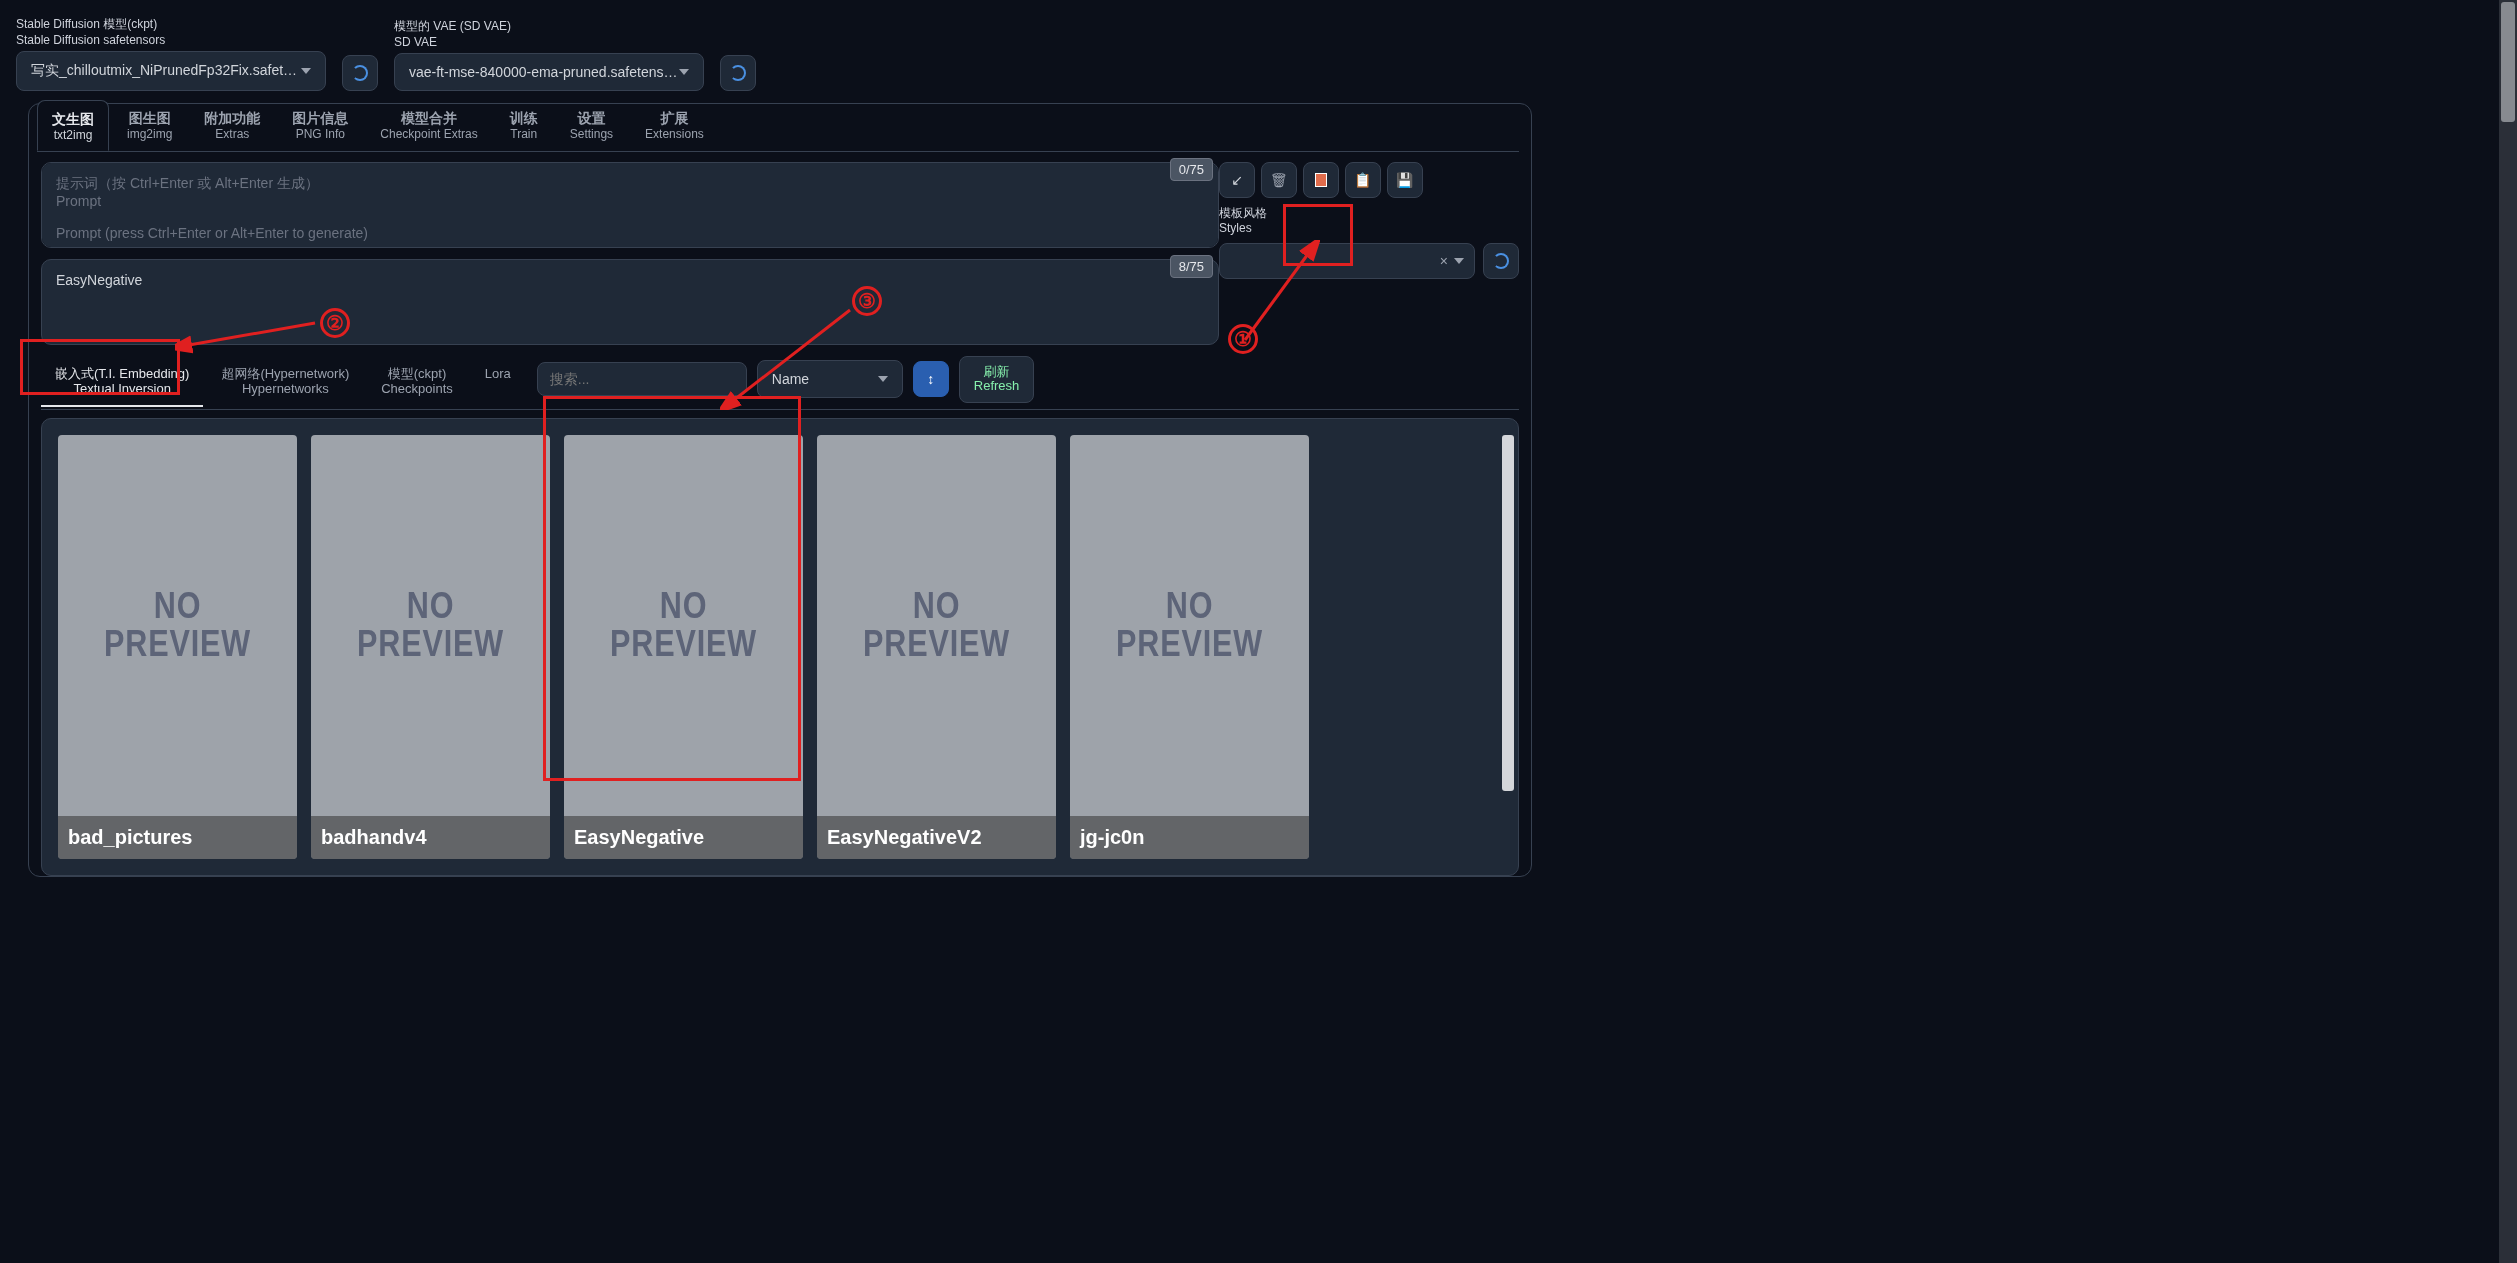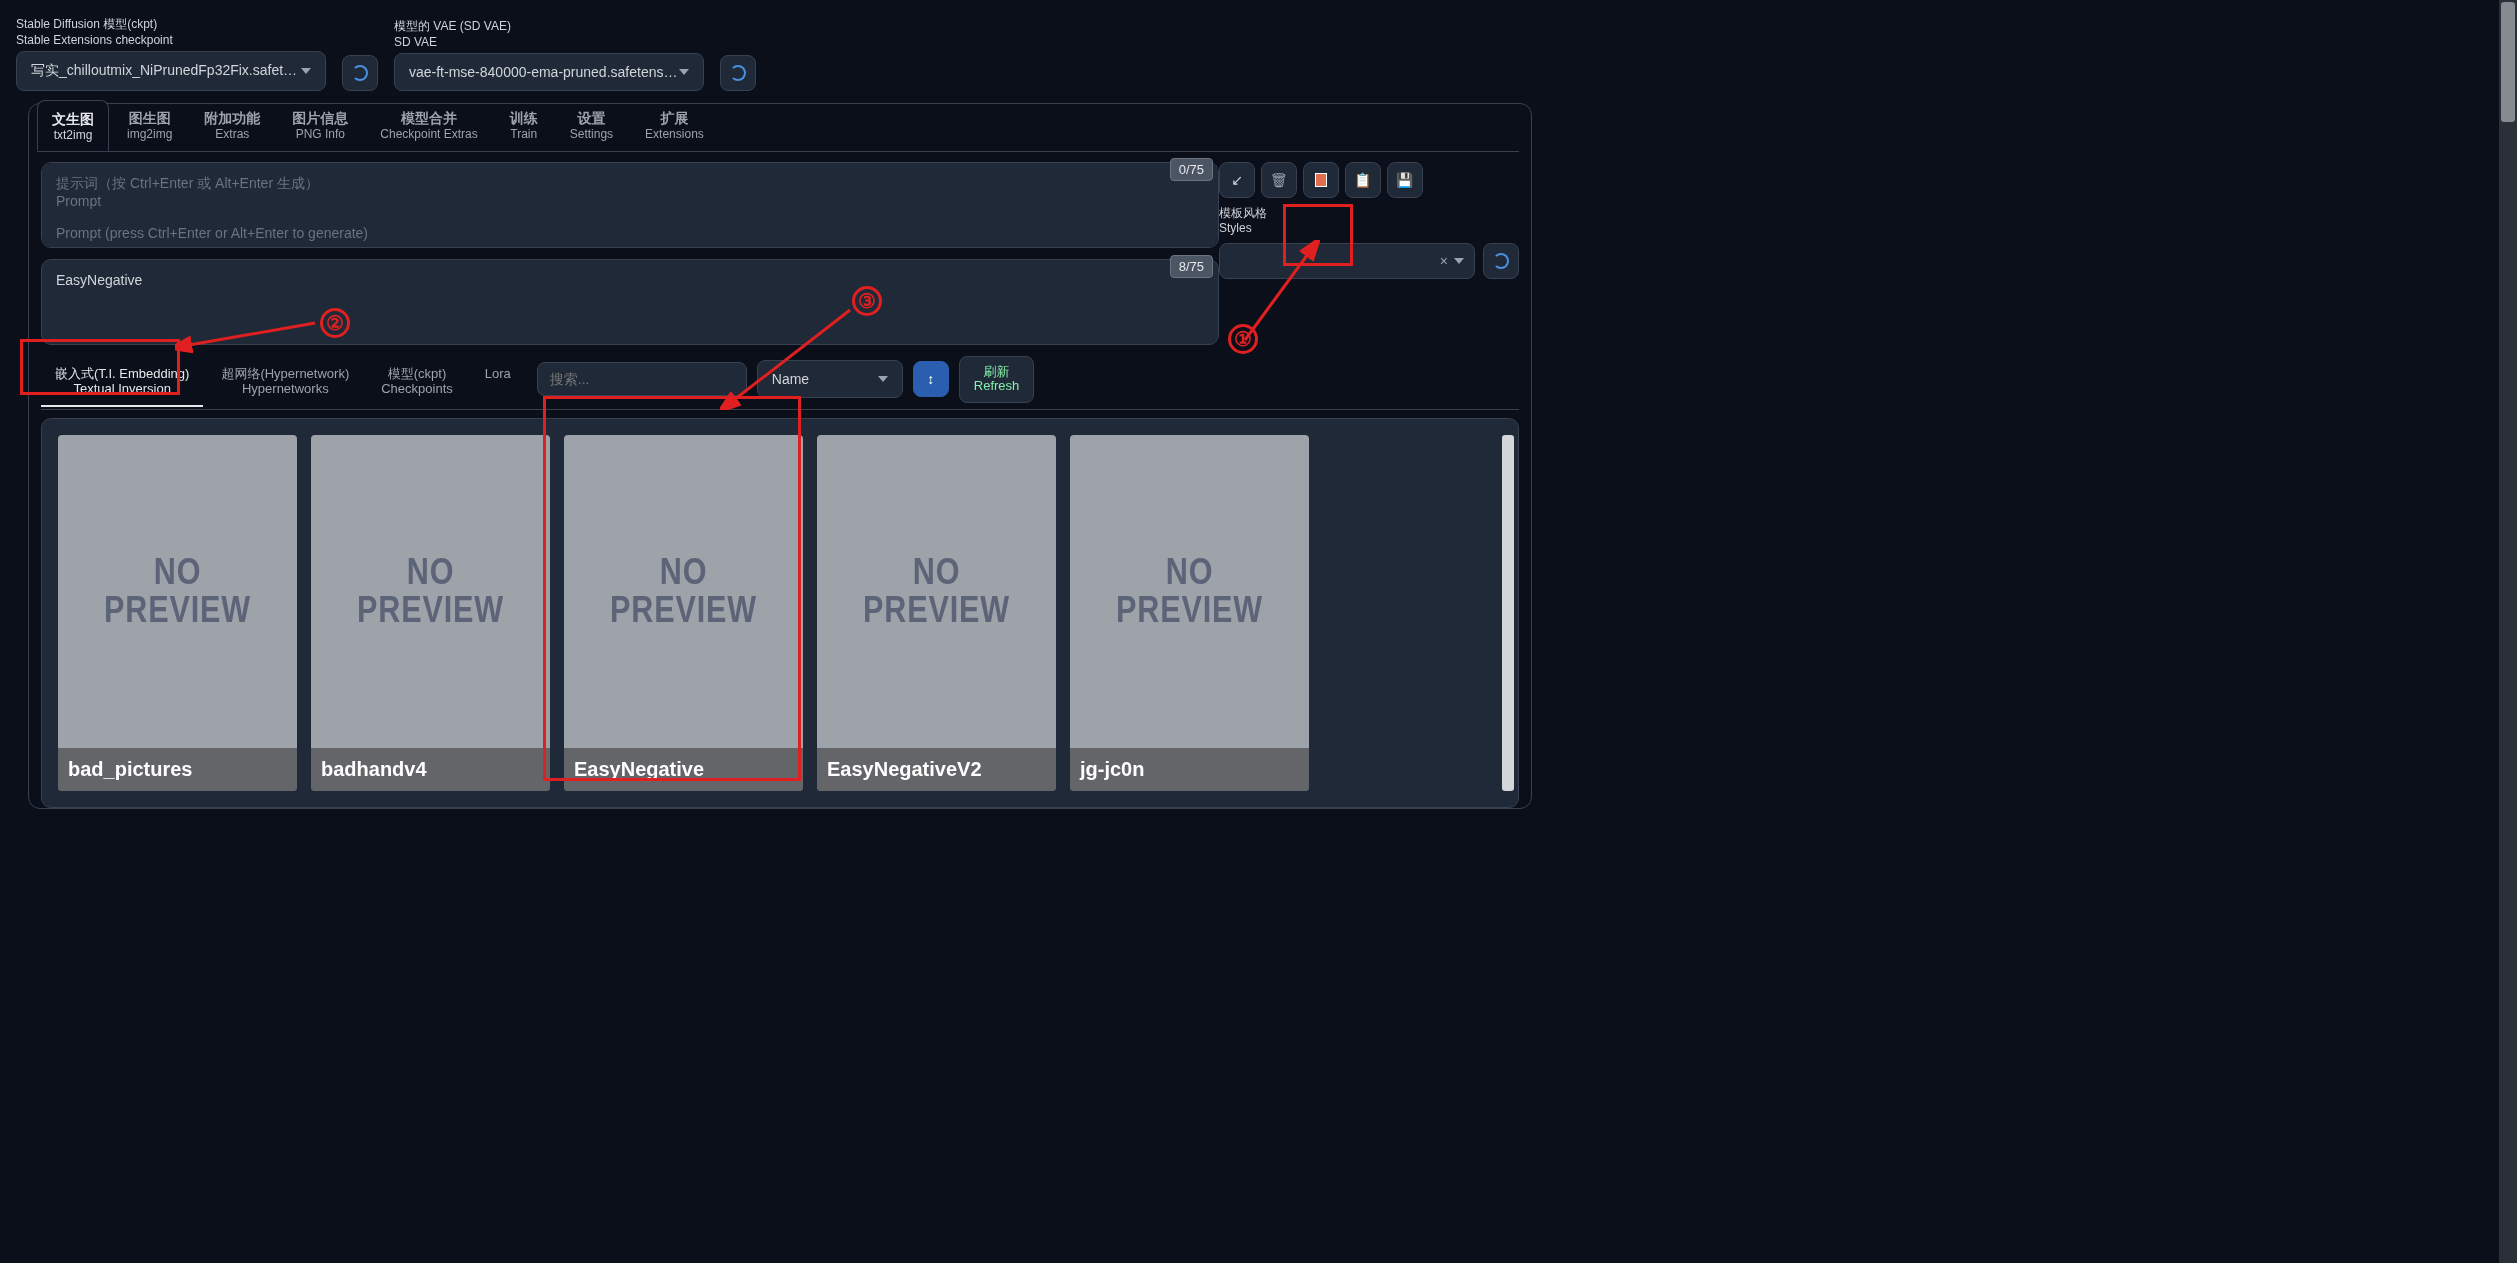--- a/index.html
+++ b/index.html
@@ -56,21 +56,21 @@
   .style-drop { flex:1; background:#1f2937; border:1px solid #374151; border-radius:8px; height:36px; display:flex; align-items:center; justify-content:flex-end; padding:0 10px; gap:6px; }
   .extra-panel { margin-top:8px; }
   .etab-bar { display:flex; gap:4px; align-items:center; border-bottom:1px solid #374151; }
   .etab { padding:8px 14px; display:flex;flex-direction:column;align-items:center;line-height:1.2;color:#9ca3af;cursor:pointer;font-size:13px; }
   .etab.active { color:#e5e7eb; border-bottom:2px solid #e5e7eb; }
   .etab .cn { font-size:13px; }
   .etab .en { font-size:13px; }
   .etab-controls { display:flex; gap:10px; margin-left:8px; align-items:center; padding-bottom:6px; }
   .text-input { background:#1f2937; border:1px solid #374151; border-radius:8px; color:#d1d5db; padding:8px 12px; font-size:14px; outline:none; }
   .small-btn { background:#1f2937; border:1px solid #374151; border-radius:8px; padding:8px 14px; display:flex;flex-direction:column;align-items:center;line-height:1.1;color:#86efac;cursor:pointer;font-size:13px; }
-  .cards-area { background:#1f2937; border:1px solid #374151; border-radius:10px; padding:16px; margin-top:8px; display:flex; gap:14px; position:relative; height: 390px;}
+  .cards-area { background:#1f2937; border:1px solid #374151; border-radius:10px; padding:16px; margin-top:8px; display:flex; gap:14px; position:relative; height: 458px;}
   .card { width:239px; height: 100%; background:#9ea3aa; border-radius:4px; overflow:hidden; position:relative; display:flex;flex-direction:column;justify-content:flex-end; }
   .card-body { flex:1; display:flex;align-items:center;justify-content:center; }
   .no-preview { color:#5d6478; font-weight:900; font-size:36px; text-align:center; line-height:1.05; font-family: Arial, sans-serif; letter-spacing:1px; transform: scaleX(0.85);}
   .card-footer { background:rgba(60,60,60,0.6); color:#fff; padding:10px 10px; font-size:20px; font-weight:600; }
   .inner-scroll { position:absolute; right:4px; top:16px; width:12px; height:356px; background:#d4d6da; border-radius:3px; }
   
   .ann-box { position:absolute; border:3px solid #e02020; pointer-events:none; }
   .ann-circle { position:absolute; width:30px;height:30px;border:3px solid #e02020;border-radius:50%;color:#e02020;font-size:20px;display:flex;align-items:center;justify-content:center;font-weight:600;pointer-events:none; }
   .ann-arrow { position:absolute; pointer-events:none; }
   .scrollbar-outer { position:absolute; right:0; top:0; width:18px; height:100%; background:#2b2f38; }
@@ -78,21 +78,21 @@
 </style>
 </head>
 <body>
 
 <div class="app">
 
   <div class="top-row">
     <div>
       <div class="label-stack">
         <span>Stable Diffusion 模型(ckpt)</span>
-        <span>Stable Extensions checkpoint</span>
+        <span>Stable Diffusion safetensors</span>
       </div>
       <div class="dropdown" style="width:310px;">
         <span class="val">写实_chilloutmix_NiPrunedFp32Fix.safetensors</span>
         <span class="arrow-down"></span>
       </div>
     </div>
     <div class="icon-btn">
         <span class="refresh-icon"></span>
       </div>
     <div>

